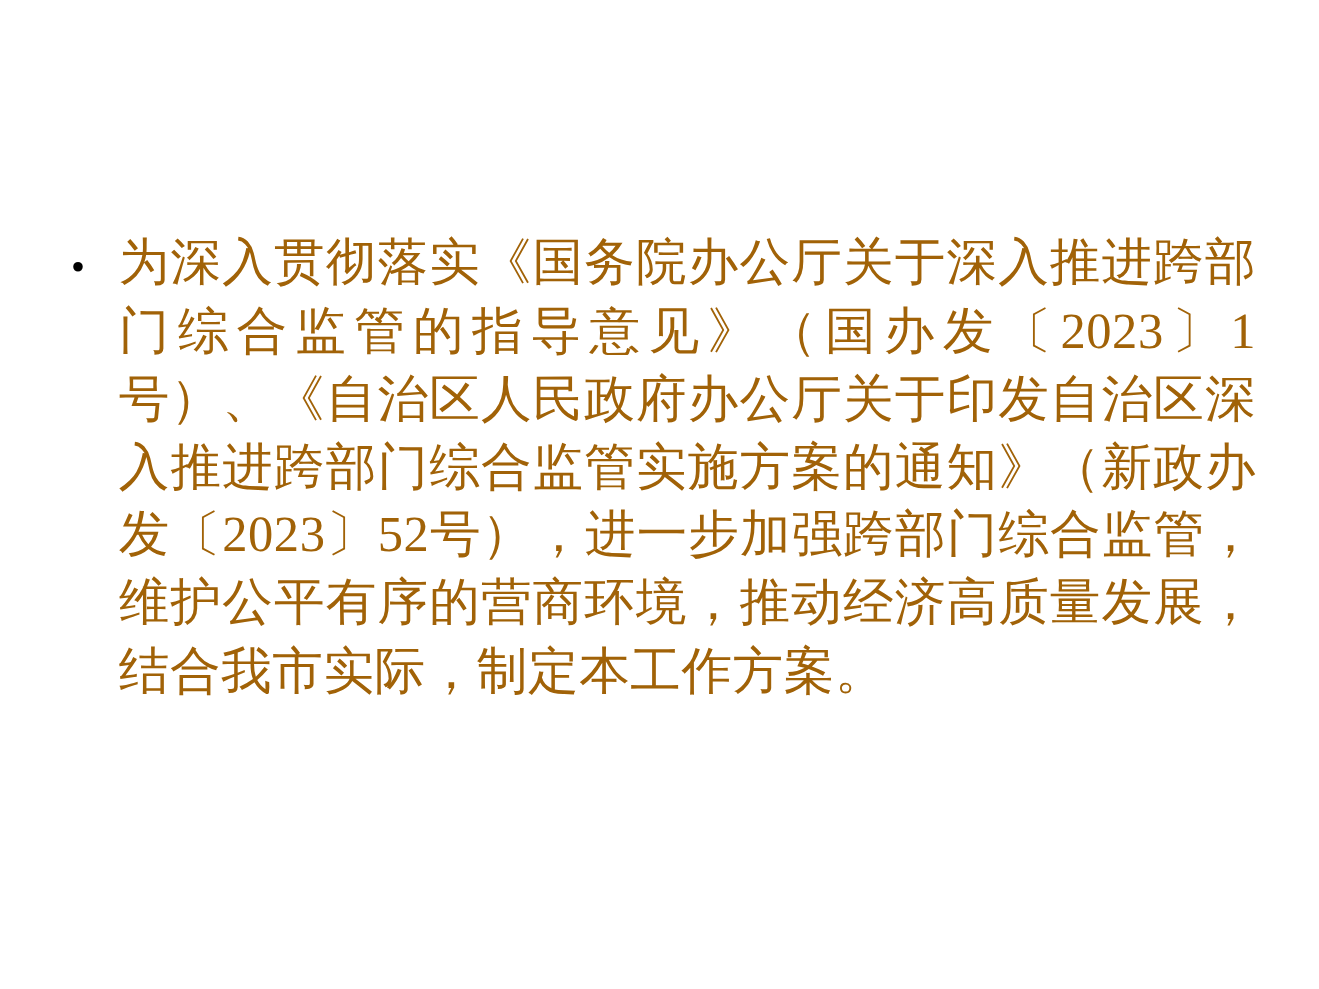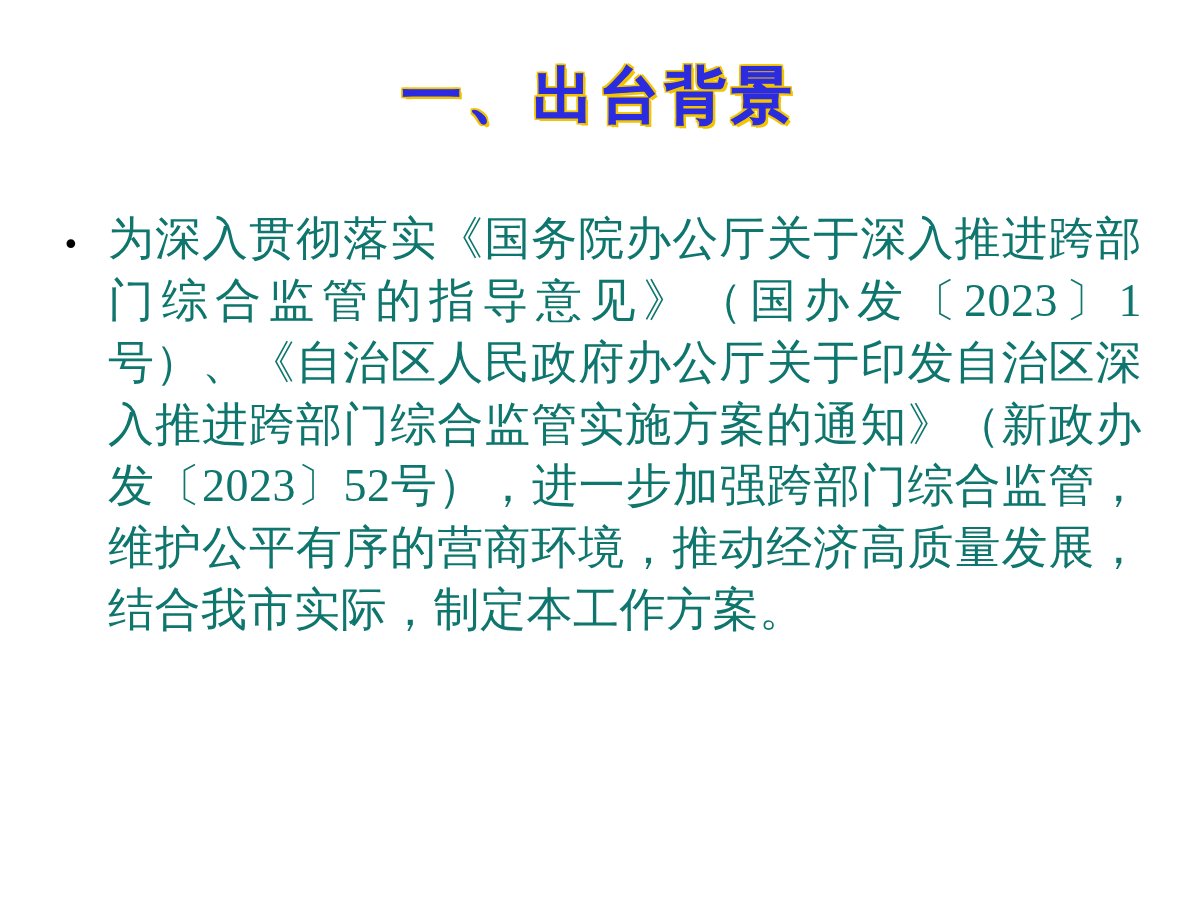--- a/index.html
+++ b/index.html
@@ -61,31 +61,30 @@
     color: #000000;
     padding-top: 22px;
     width: 46px;
     text-align: left;
   }
   .bullet-text {
     flex: 1 1 auto;
     font-family: "Liberation Serif", serif;
     font-size: 46px;
     line-height: 1.345;
-    color: #0f766e;
+    color: #a16207;
     text-align: justify;
     text-justify: inter-character;
     letter-spacing: 0.5px;
   }
 </style>
 </head>
 <body>
 
 <div class="slide">
 
-  <div class="slide-title">一、出台背景</div>
 
   <div class="body-block">
     <div class="bullet-mark">•</div>
     <div class="bullet-text">为深入贯彻落实《国务院办公厅关于深入推进跨部门综合监管的指导意见》（国办发〔2023〕1号）、《自治区人民政府办公厅关于印发自治区深入推进跨部门综合监管实施方案的通知》（新政办发〔2023〕52号），进一步加强跨部门综合监管，维护公平有序的营商环境，推动经济高质量发展，结合我市实际，制定本工作方案。</div>
   </div>
 
 </div>
 
 </body></html>

